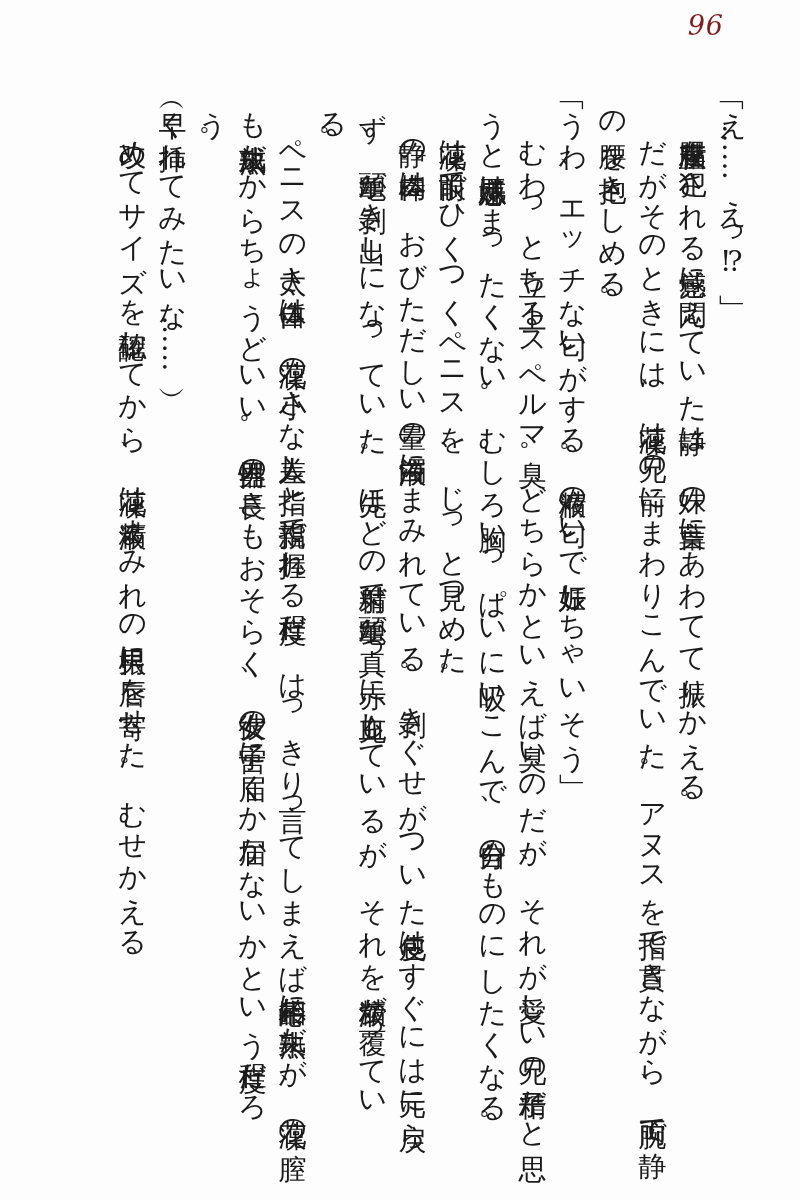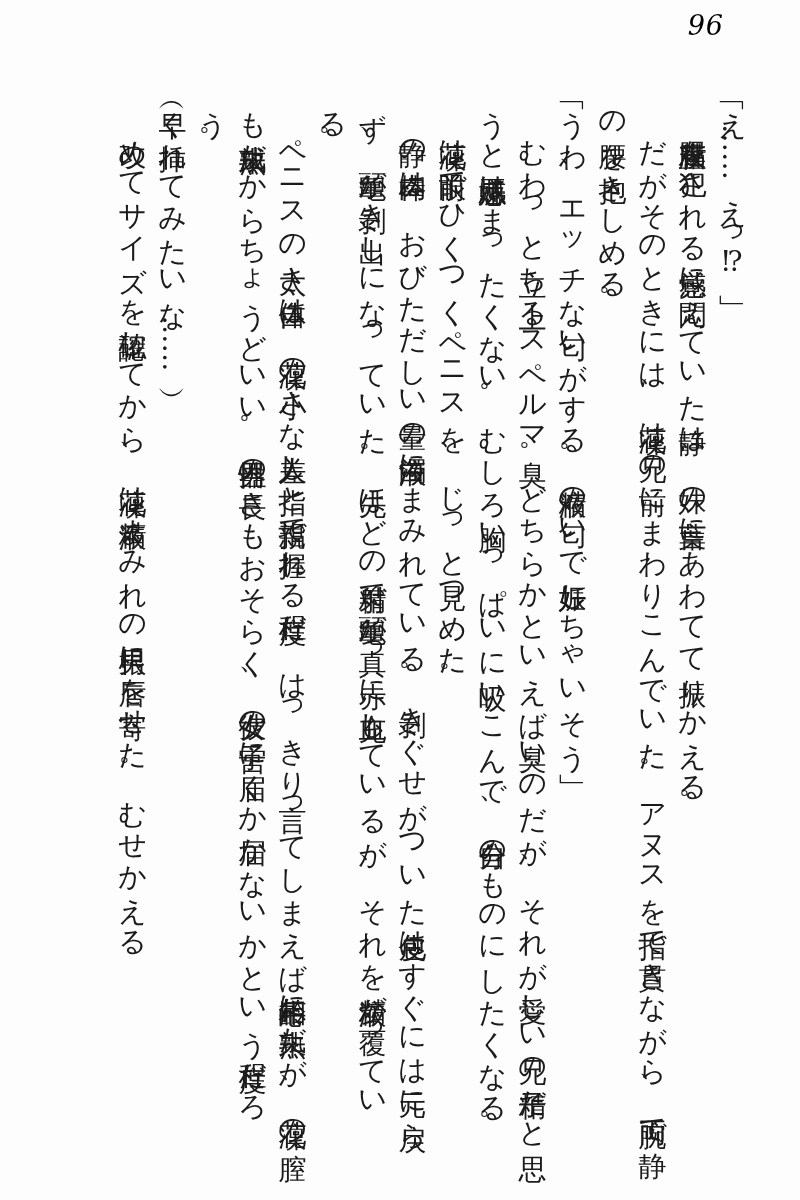--- a/index.html
+++ b/index.html
@@ -14,21 +14,21 @@
     background: #fdfdfd;
     overflow: hidden;
     font-family: "DejaVu Serif", "Liberation Serif", serif;
   }
   .page-number {
     position: absolute;
     top: 10px;
     right: 76px;
     font-size: 27px;
     font-style: italic;
-    color: #000000;
+    color: #7f1d1d;
     letter-spacing: 1px;
   }
   .text-body {
     position: absolute;
     top: 92px;
     right: 48px;
     height: 1064px; 
     writing-mode: vertical-rl;
     -webkit-writing-mode: vertical-rl;
     text-orientation: mixed;

